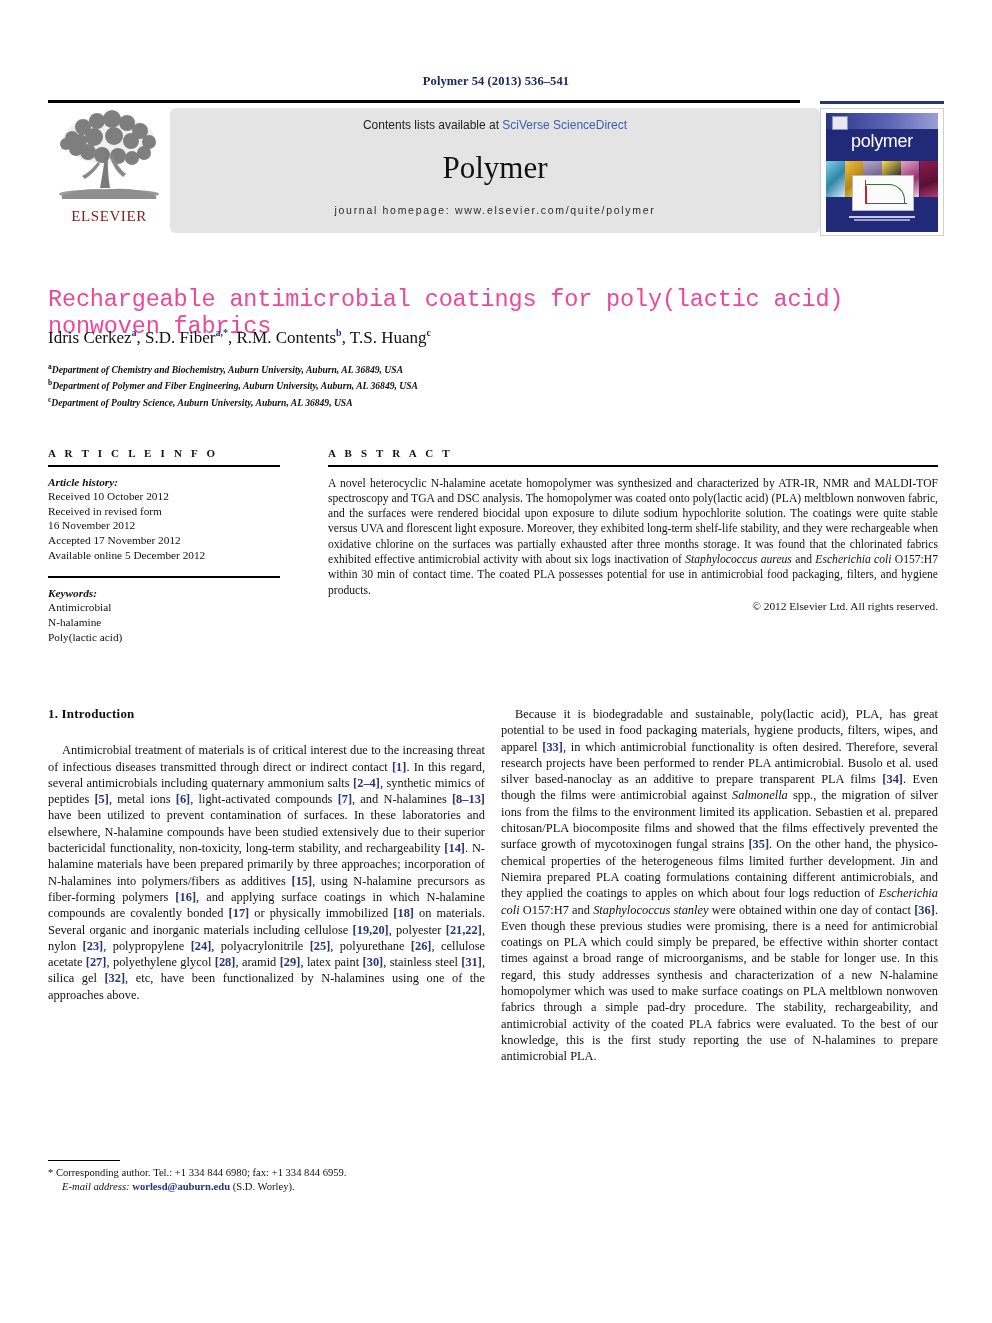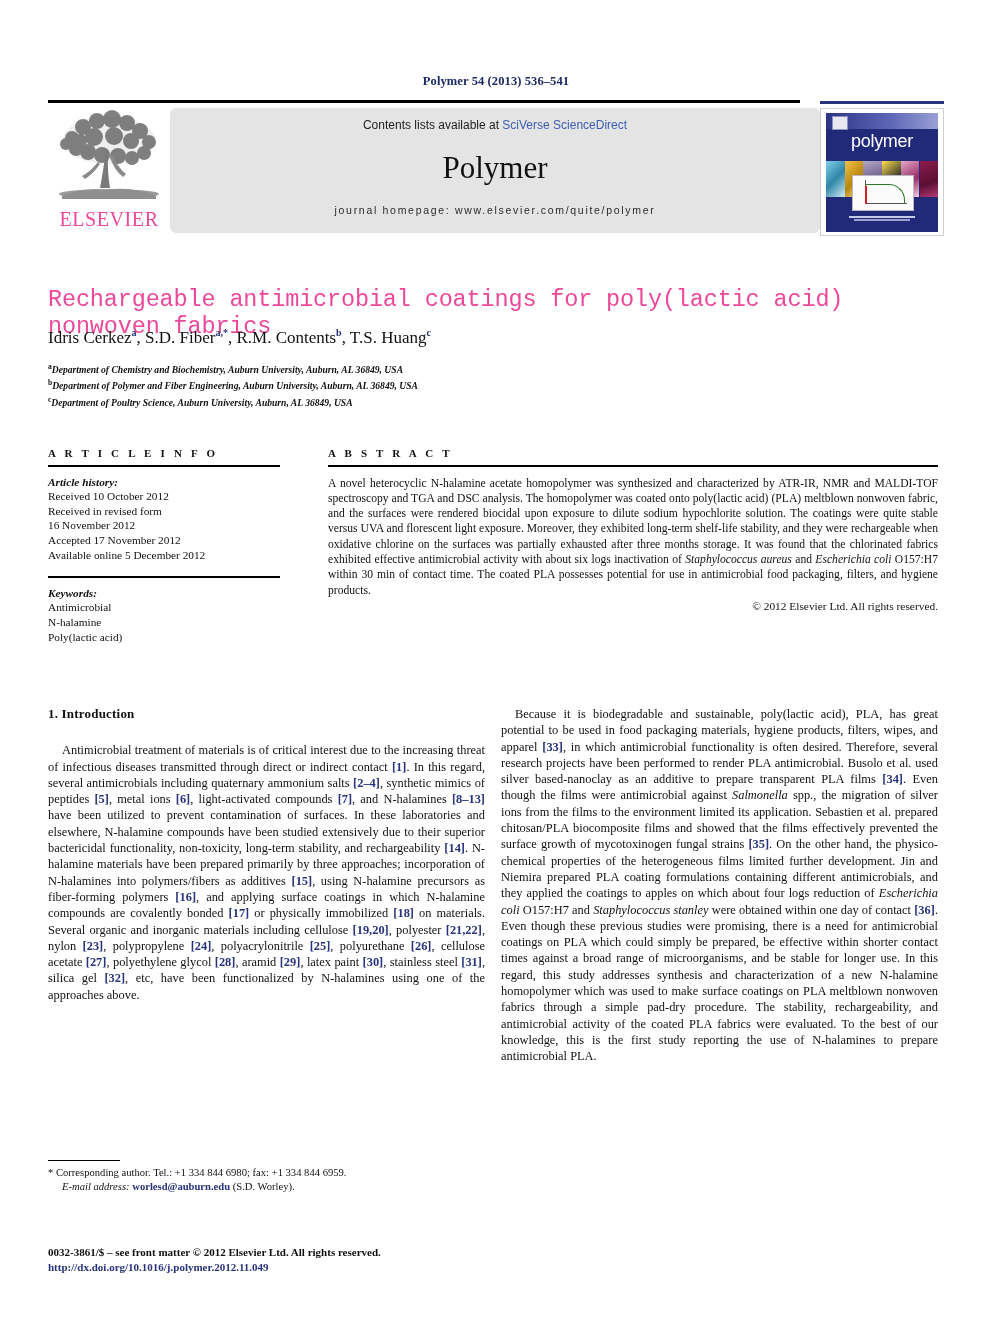--- a/index.html
+++ b/index.html
@@ -68,23 +68,23 @@
     left: 4px; top: 2px;
     width: 114px;
     height: 98px;
   }
   .elsevier-word {
     position: absolute;
     left: 0; top: 100px;
     width: 122px;
     text-align: center;
     font-family: "Liberation Serif", serif;
-    font-size: 20px;
+    font-size: 15px;
     letter-spacing: 0.6px;
-    color: #ec4899;
+    color: #7f1d1d;
   }
 
   .masthead-center {
     position: absolute;
     left: 122px; top: 0;
     width: 650px;
     height: 125px;
     background: #e4e4e4;
     border-radius: 6px;
   }
@@ -524,18 +524,14 @@
   <div class="bodycol right">
     <p><span>Because it is biodegradable and sustainable, poly(lactic acid), PLA, has great potential to be used in food packaging materials, hygiene products, filters, wipes, and apparel </span><span class="ref">[33]</span><span>, in which antimicrobial functionality is often desired. Therefore, several research projects have been performed to render PLA antimicrobial. Busolo et al. used silver based-nanoclay as an additive to prepare transparent PLA films </span><span class="ref">[34]</span><span>. Even though the films were antimicrobial against </span><i>Salmonella</i><span> spp., the migration of silver ions from the films to the environment limited its application. Sebastien et al. prepared chitosan/PLA biocomposite films and showed that the films effectively prevented the surface growth of mycotoxinogen fungal strains </span><span class="ref">[35]</span><span>. On the other hand, the physico-chemical properties of the heterogeneous films limited further development. Jin and Niemira prepared PLA coating formulations containing different antimicrobials, and they applied the coatings to apples on which about four logs reduction of </span><i>Escherichia coli</i><span> O157:H7 and </span><i>Staphylococcus stanley</i><span> were obtained within one day of contact </span><span class="ref">[36]</span><span>. Even though these previous studies were promising, there is a need for antimicrobial coatings on PLA which could simply be prepared, be effective within shorter contact times against a broad range of microorganisms, and be stable for longer use. In this regard, this study addresses synthesis and characterization of a new N-halamine homopolymer which was used to make surface coatings on PLA meltblown nonwoven fabrics through a simple pad-dry procedure. The stability, rechargeability, and antimicrobial activity of the coated PLA fabrics were evaluated. To the best of our knowledge, this is the first study reporting the use of N-halamines to prepare antimicrobial PLA.</span></p>
   </div>
 
   <div class="fn-rule"></div>
   <div class="footnote">
     <div>* Corresponding author. Tel.: +1 334 844 6980; fax: +1 334 844 6959.</div>
     <div class="ln2"><span class="it">E-mail address:</span> <span class="mail">worlesd@auburn.edu</span><span> (S.D. Worley).</span></div>
   </div>
 
-  <div class="bottomline">
-    <div>0032-3861/$ – see front matter © 2012 Elsevier Ltd. All rights reserved.</div>
-    <div class="doi">http://dx.doi.org/10.1016/j.polymer.2012.11.049</div>
-  </div>
 
 </div>
 
 </body></html>

